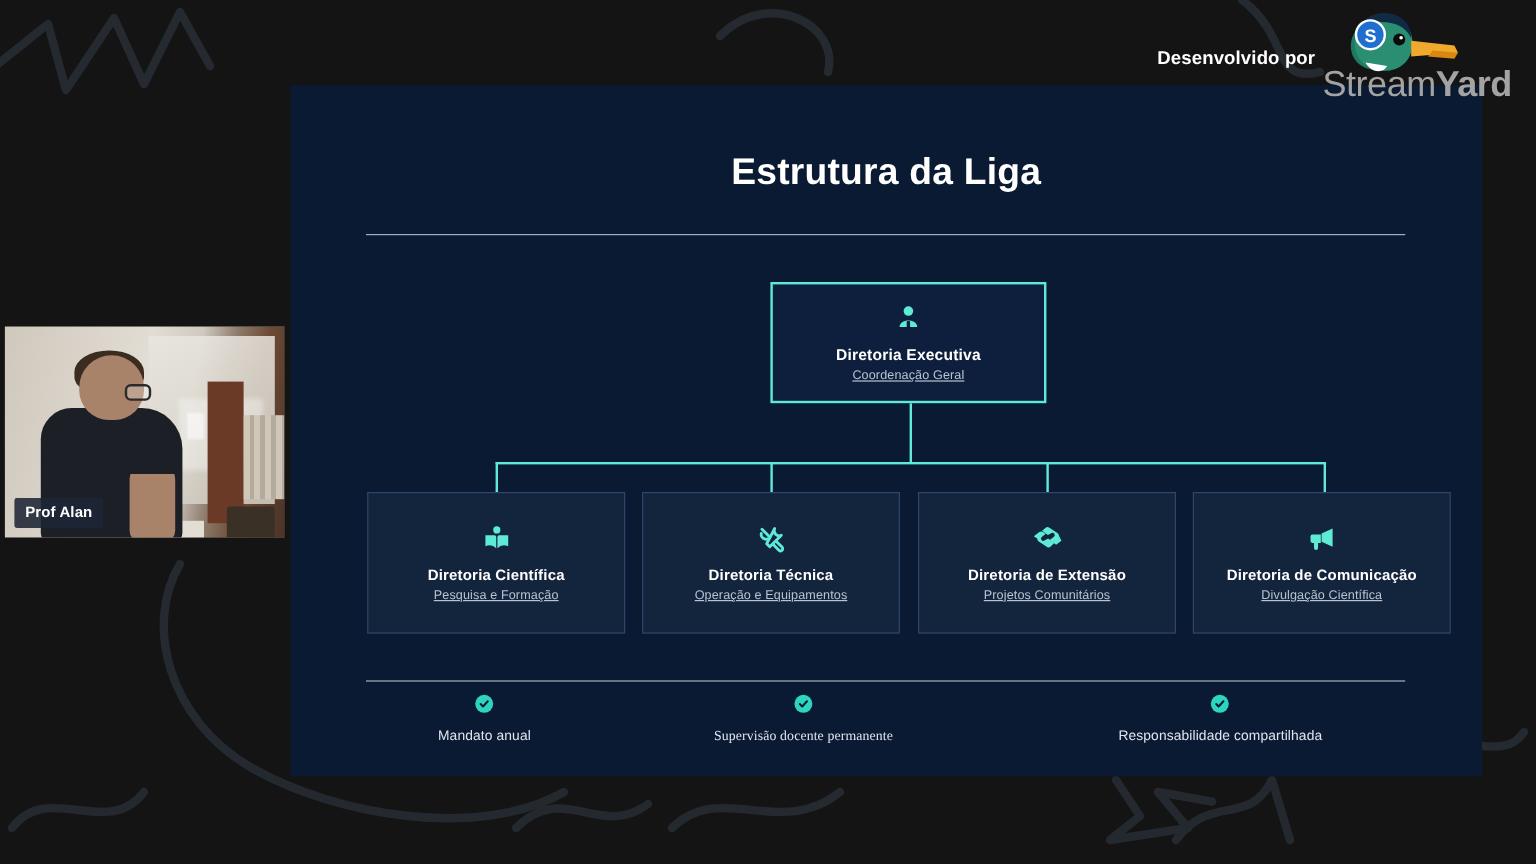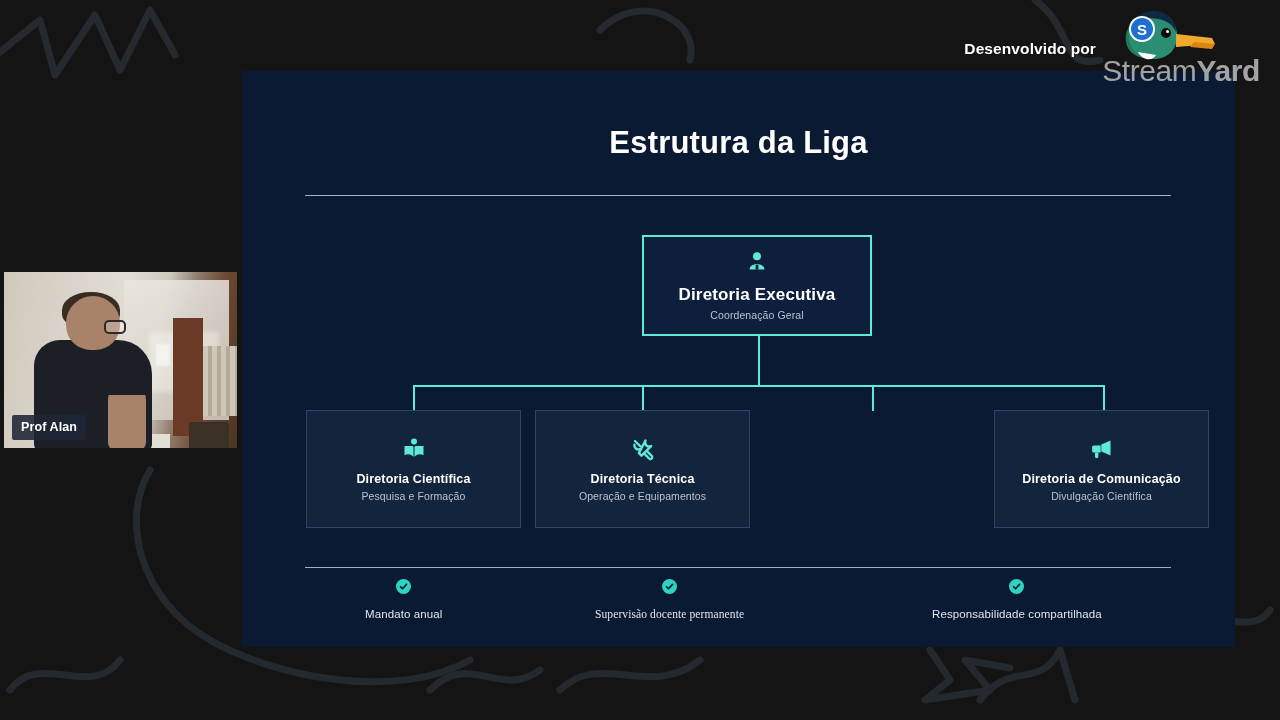--- a/index.html
+++ b/index.html
@@ -71,26 +71,26 @@
       background:#c2c9d4; opacity:.85; }
   .rule.top { top:124px; }
   .rule.bottom { top:496px; }
 
   
   .chart { position:absolute; left:0; top:0; width:993px; height:578px; }
 
   .node { position:absolute; display:flex; flex-direction:column;
           align-items:center; justify-content:center; text-align:center; }
   .node-title { font-size:12.5px; font-weight:bold; color:#ffffff; letter-spacing:.15px; }
-  .node-sub { font-size:10.5px; color:#b9c3d2; margin-top:4px; letter-spacing:.1px; }
+  .node-sub { font-size:10.5px; color:#b9c3d2; margin-top:4px; letter-spacing:.1px;text-decoration:underline; }
   .node-icon { margin-bottom:11px; line-height:0; }
 
   .node-exec { left:400px; top:164px; width:230px; height:101px;
       border:2px solid #5EEAD4; background:#0d1f3c; }
-  .node-exec .node-title { font-size:17px; }
+  .node-exec .node-title { font-size:13px; }
 
   .node-child { top:339px; width:215px; height:118px;
       border:1px solid #2e4668; background:#13243d; }
   .c0 { left:64px; } .c1 { left:293px; } .c2 { left:523px; } .c3 { left:752px; }
 
   .conn { position:absolute; background:#5EEAD4; }
 
   
   .footer { position:absolute; left:63px; top:508px; width:866px; height:42px; }
   .fitem { position:absolute; display:flex; align-items:center; gap:14px;flex-direction:column; }
@@ -205,20 +205,30 @@
             <path d="M14.5 3.5 a4.2 4.2 0 0 0 5.6 5.6 l-9.6 9.6 l-2.6-2.6 z"></path>
             <path d="M4 4 l5.2 5.2"></path>
             <path d="M3.4 7.6 a4 4 0 0 0 5.6 4.4"></path>
             <path d="M16.4 14.6 l4.3 4.3 a1.8 1.8 0 0 1-2.6 2.6 l-4.3-4.3"></path>
           </svg>
         </div>
         <div class="node-title">Diretoria Técnica</div>
         <div class="node-sub">Operação e Equipamentos</div>
       </div>
 
+      <div class="node node-child c2">
+        <div class="node-icon">
+          <svg width="26" height="24" viewBox="0 0 26 24" xmlns="http://www.w3.org/2000/svg" fill="#5EEAD4">
+            <path d="M1.5 9.8 l4.6-3.4 a2.4 2.4 0 0 1 2.6-.2 l2.8 1.6 l-3.4 2.6 a1.9 1.9 0 0 0 1.9 3.2 l3.4-1.8 l5.2 3.8 l-3.2 3 a2.3 2.3 0 0 1-2.8.2 l-7-4.6 a3 3 0 0 1-1.3-2.4 z"></path>
+            <path d="M24.5 13.6 l-4.4 3.3 l-5.4-4 l3.6-2.6 a1.9 1.9 0 0 0-1.9-3.2 l-3.2 1.7 l-4.8-3.5 l3-2.6 a2.4 2.4 0 0 1 2.8-.2 l7 4.6 a3 3 0 0 1 1.3 2.4 z"></path>
+          </svg>
+        </div>
+        <div class="node-title">Diretoria de Extensão</div>
+        <div class="node-sub">Projetos Comunitários</div>
+      </div>
 
       <div class="node node-child c3">
         <div class="node-icon">
           <svg width="24" height="24" viewBox="0 0 24 24" xmlns="http://www.w3.org/2000/svg" fill="#5EEAD4">
             <path d="M20.5 3.4 v15.2 l-9.2-4.1 v-7 z"></path>
             <path d="M3.6 8.4 h7.1 v7 h-7.1 a1.5 1.5 0 0 1-1.5-1.5 v-4 a1.5 1.5 0 0 1 1.5-1.5 z"></path>
             <path d="M5 15.4 h3.4 v4.2 a1.7 1.7 0 0 1-3.4 0 z"></path>
           </svg>
         </div>
         <div class="node-title">Diretoria de Comunicação</div>

